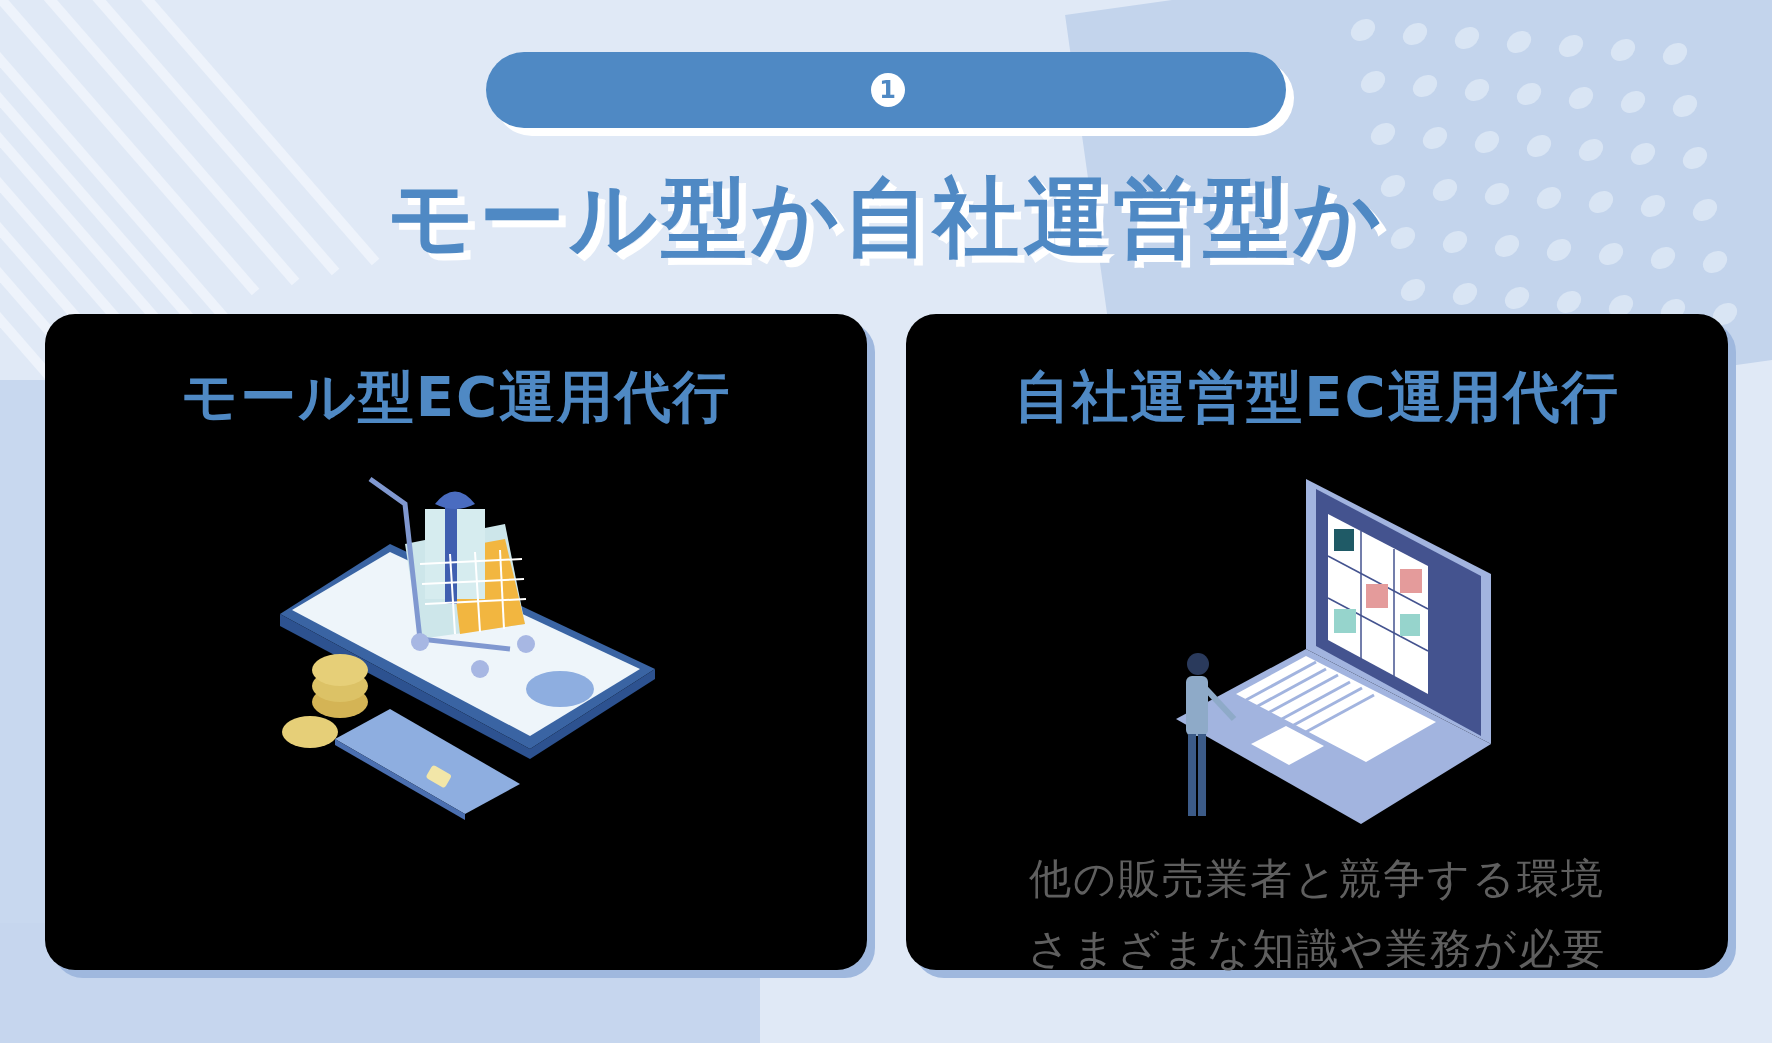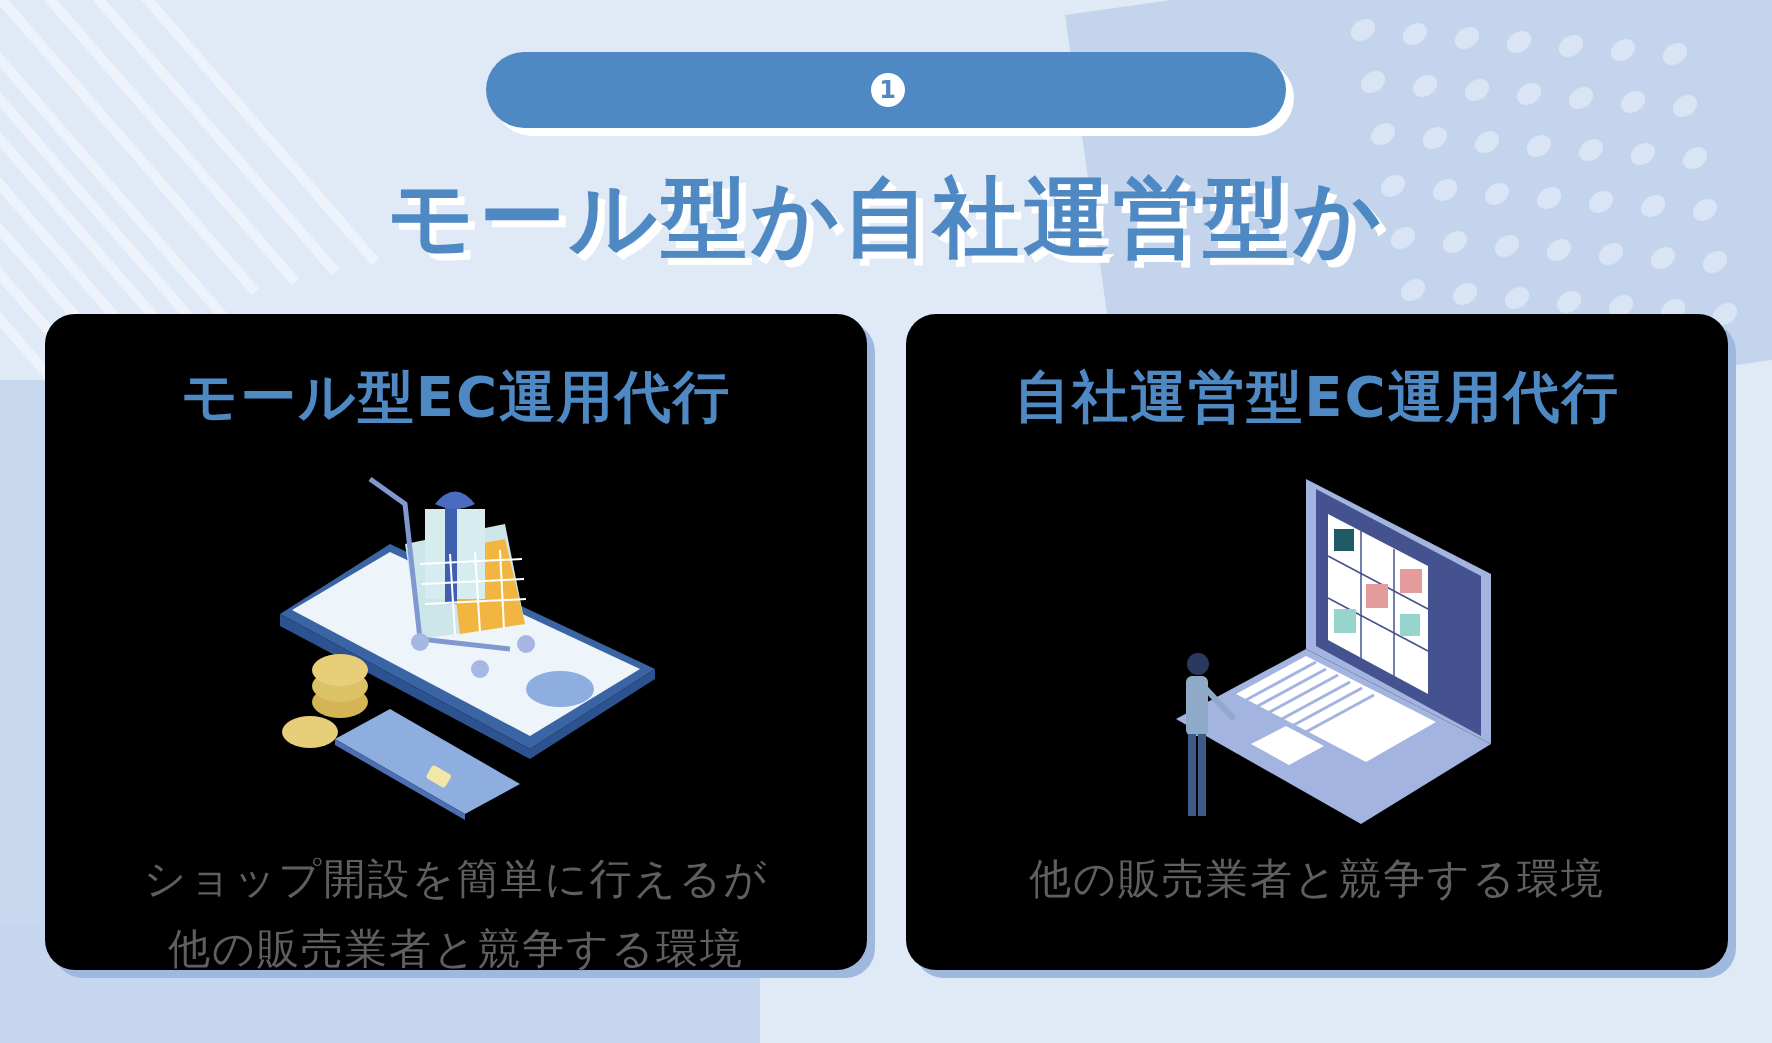--- a/index.html
+++ b/index.html
@@ -120,24 +120,20 @@
 
     <ellipse cx="80" cy="238" rx="28" ry="16" fill="#d4b455"></ellipse>
       <ellipse cx="80" cy="222" rx="28" ry="16" fill="#dcc266"></ellipse>
       <ellipse cx="80" cy="206" rx="28" ry="16" fill="#e6cf78"></ellipse>
     <ellipse cx="50" cy="268" rx="28" ry="16" fill="#e6cf78"></ellipse>
 
     <polygon points="75,275 130,245 260,320 205,350" fill="#8eaee0"></polygon>
     <polygon points="75,275 205,350 205,356 75,281" fill="#4b6fb0"></polygon>
     <rect x="168" y="305" width="22" height="15" rx="3" fill="#f2e6a8" transform="rotate(30 179 312)"></rect>
   </svg>
-  <div class="card-desc">
-    <div>ショップ開設を簡単に行えるが</div>
-    <div>他の販売業者と競争する環境</div>
-  </div>
 </div>
 
 <div class="card right">
   <div class="card-title">自社運営型EC運用代行</div>
   <svg class="illus" style="left:250px;top:150px;" width="360" height="380" viewBox="0 0 360 380">
 
     <polygon points="150,15 335,110 335,280 150,185" fill="#a2b4df"></polygon>
     <polygon points="160,25 325,112 325,272 160,182" fill="#44538f"></polygon>
     <polygon points="172,50 272,102 272,230 172,176" fill="#ffffff"></polygon>
     <g stroke="#44538f" stroke-width="1.5">
@@ -167,14 +163,15 @@
     <polygon points="95,280 130,262 168,282 133,301" fill="#ffffff"></polygon>
 
     <circle cx="42" cy="200" r="11" fill="#2a3a5c"></circle>
     <rect x="30" y="212" width="22" height="60" rx="6" fill="#8eaac8"></rect>
     <rect x="32" y="270" width="8" height="82" fill="#3c5b88"></rect>
     <rect x="42" y="270" width="8" height="82" fill="#3c5b88"></rect>
     <line x1="50" y1="225" x2="78" y2="255" stroke="#8eaac8" stroke-width="6"></line>
   </svg>
   <div class="card-desc">
     <div>他の販売業者と競争する環境</div>
+    <div>さまざまな知識や業務が必要</div>
   </div>
 </div>
 
 </body></html>

